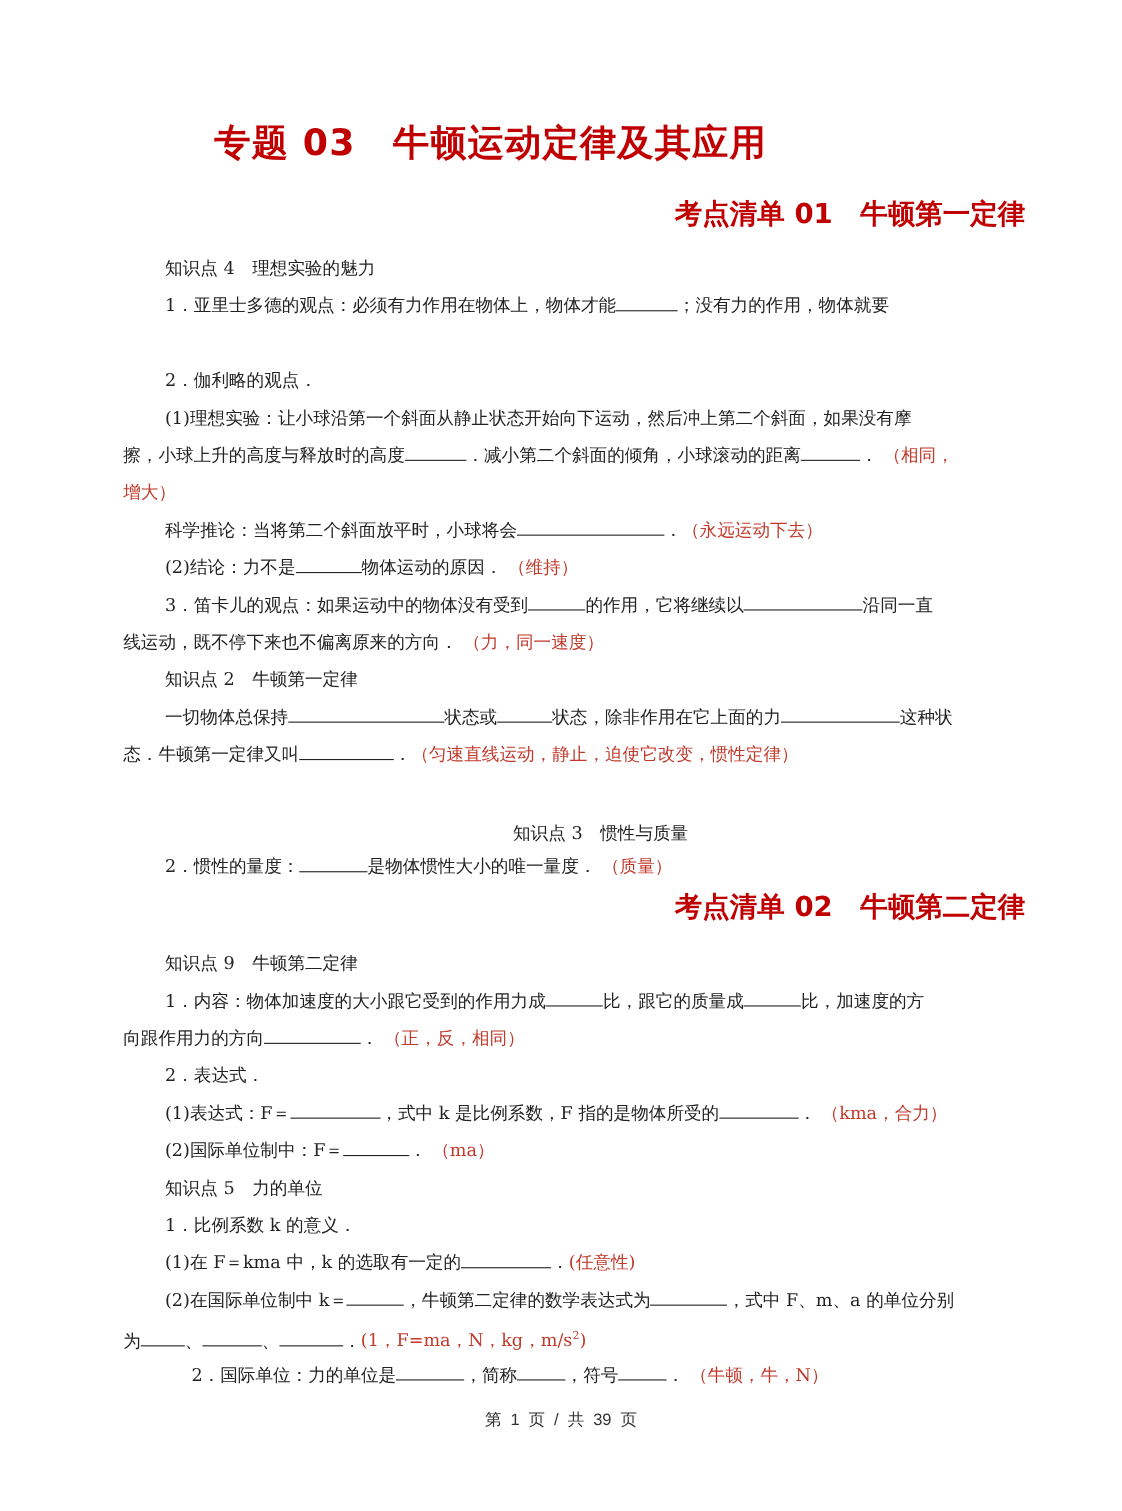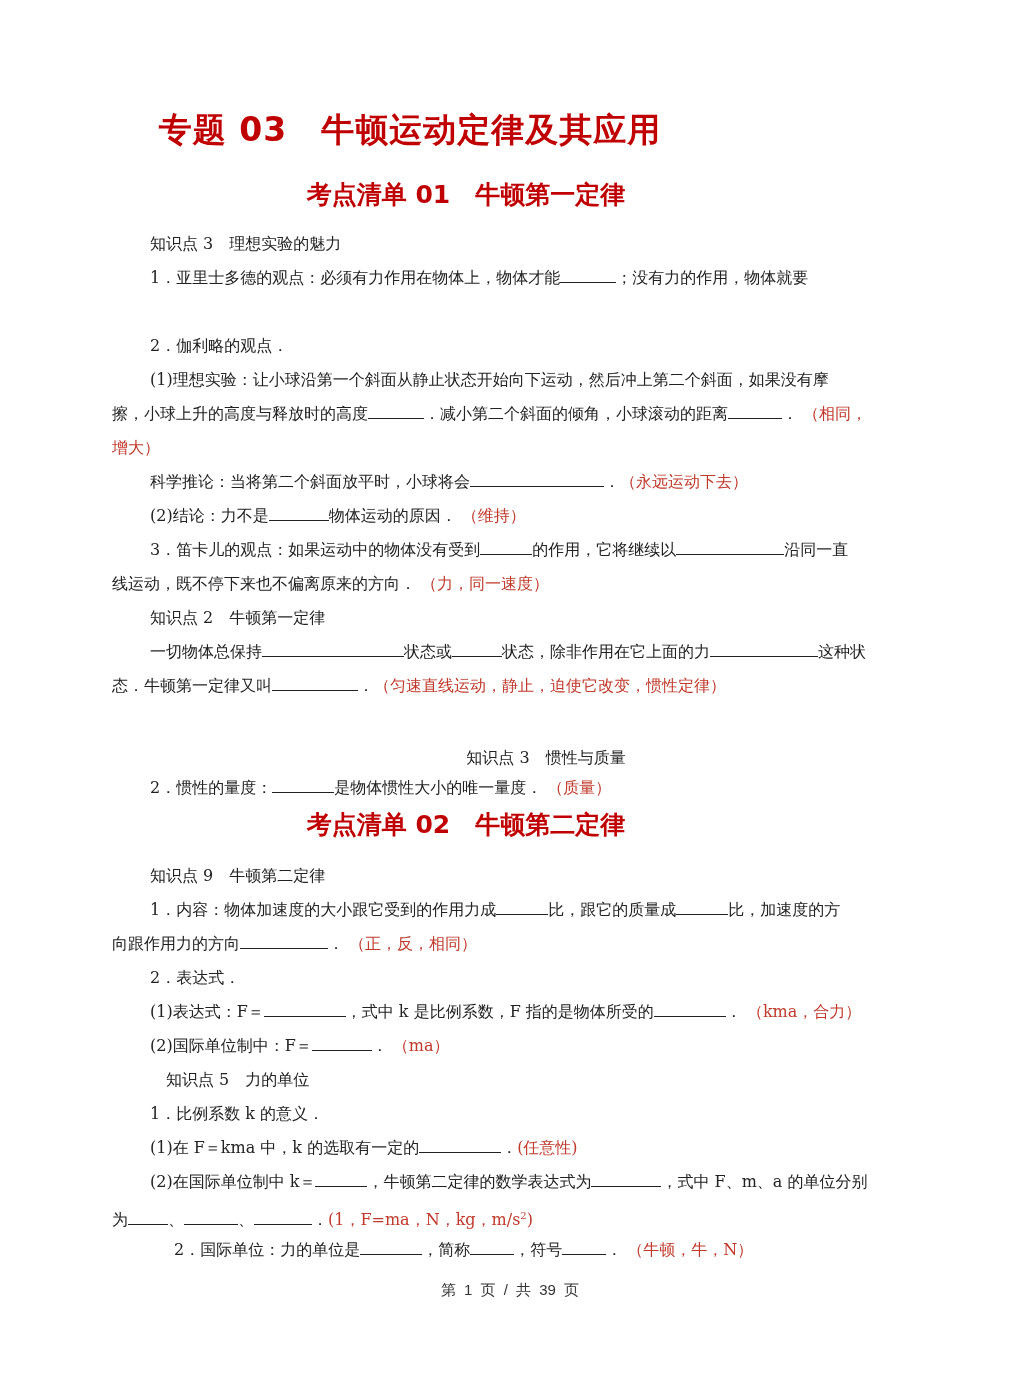--- a/index.html
+++ b/index.html
@@ -5,24 +5,24 @@
     html, body { margin: 0; padding: 0; background: #ffffff; }
     body {
       width: 1020px; height: 1374px; position: relative; overflow: hidden;
       font-family: "DejaVu Serif", "Liberation Serif", serif;
       color: #222222;
     }
     .page { position: absolute; left: 0; top: 0; width: 1020px; height: 1374px; }
     .title {
       position: absolute; left: 0; width: 820px; top: 108px;
       text-align: center; font-family: "DejaVu Sans", "Liberation Sans", sans-serif;
-      font-weight: bold; font-size: 33px; color: #c00000; letter-spacing: 1px;
+      font-weight: bold; font-size: 33px; color: #c00000; letter-spacing: 1px; padding-left: 36px;
     }
     .section {
-      position: absolute; left: 0; width: 932px; text-align: center;
+      position: absolute; left: 0; width: 932px; text-align: right;
       font-family: "DejaVu Sans", "Liberation Sans", sans-serif;
       font-weight: bold; font-size: 25px; color: #c00000;
     }
     .line {
       position: absolute; left: 112px; width: 830px; font-size: 16px;
       line-height: 22px; white-space: nowrap;
     }
     .ind { left: 150px; width: 792px; }
     .ans { color: #c0392b; }
     .blank { display: inline-block; border-bottom: 1px solid #222; height: 14px; vertical-align: baseline; }
@@ -34,21 +34,21 @@
   </style>
 </head>
 <body>
 
 <div class="page">
 
   <div class="title">专题 03　牛顿运动定律及其应用</div>
 
   <div class="section" style="top:178px;">考点清单 01　牛顿第一定律</div>
 
-  <div class="line ind" style="top:233px;">知识点 3　理想实验的魅力</div>
+  <div class="line ind" style="top:233px;">知识点 4　理想实验的魅力</div>
 
   <div class="line ind" style="top:267px;">
     <span>1．亚里士多德的观点：必须有力作用在物体上，物体才能</span><span class="blank" style="width:56px"></span><span>；没有力的作用，物体就要</span>
   </div>
 
   <div class="line ind" style="top:335px;">2．伽利略的观点．</div>
   <div class="line ind" style="top:369px;">(1)理想实验：让小球沿第一个斜面从静止状态开始向下运动，然后冲上第二个斜面，如果没有摩</div>
   <div class="line" style="top:437px;">
     <span class="ans">增大）</span>
   </div>
@@ -93,21 +93,21 @@
     <span>向跟作用力的方向</span><span class="blank" style="width:88px"></span><span>．</span>&nbsp;<span class="ans">（正，反，相同）</span>
   </div>
   <div class="line ind" style="top:967px;">2．表达式．</div>
   <div class="line ind" style="top:1001px;">
     <span>(1)表达式：F＝</span><span class="blank" style="width:82px"></span><span>，式中 k 是比例系数，F 指的是物体所受的</span><span class="blank" style="width:72px"></span><span>．</span>&nbsp;<span class="ans">（kma，合力）</span>
   </div>
   <div class="line ind" style="top:1035px;">
     <span>(2)国际单位制中：F＝</span><span class="blank" style="width:60px"></span><span>．</span>&nbsp;<span class="ans">（ma）</span>
   </div>
 
-  <div class="line ind" style="top:1069px;margin-left:16px;">知识点 5　力的单位</div>
+  <div class="line ind" style="top:1069px;">知识点 5　力的单位</div>
   <div class="line ind" style="top:1103px;">1．比例系数 k 的意义．</div>
   <div class="line ind" style="top:1137px;">
     <span>(1)在 F＝kma 中，k 的选取有一定的</span><span class="blank" style="width:82px"></span><span>．</span><span class="ans">(任意性)</span>
   </div>
   <div class="line ind" style="top:1171px;">
     <span>(2)在国际单位制中 k＝</span><span class="blank" style="width:52px"></span><span>，牛顿第二定律的数学表达式为</span><span class="blank" style="width:70px"></span><span>，式中 F、m、a 的单位分别</span>
   </div>
   <div class="line" style="top:1205px;">
     <span>为</span><span class="blank" style="width:40px"></span><span>、</span><span class="blank" style="width:54px"></span><span>、</span><span class="blank" style="width:58px"></span><span>．</span><span class="ans"><span>(1，F=ma，N，kg，m/s</span><sup style="font-size:10px">2</sup><span>)</span></span>
   </div>

